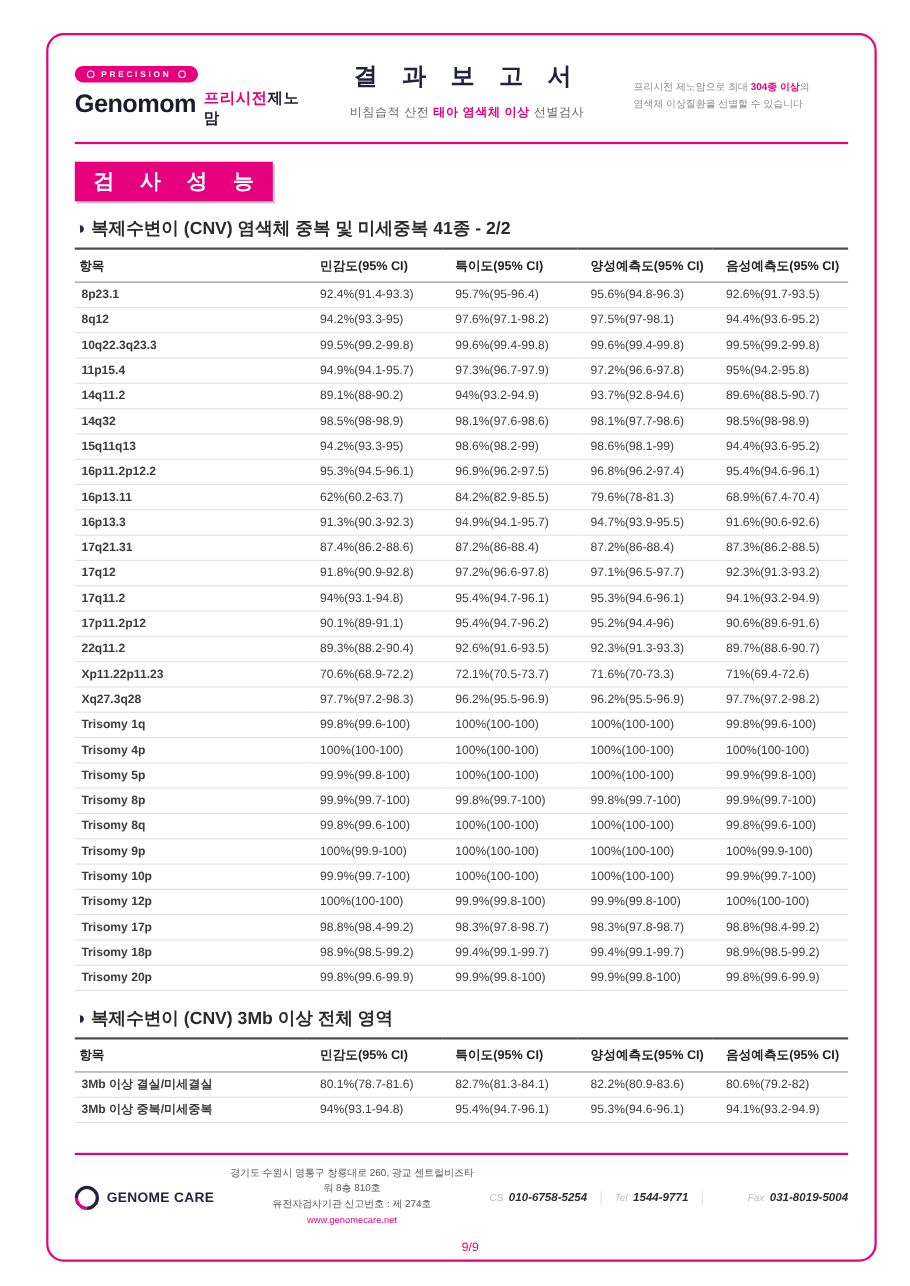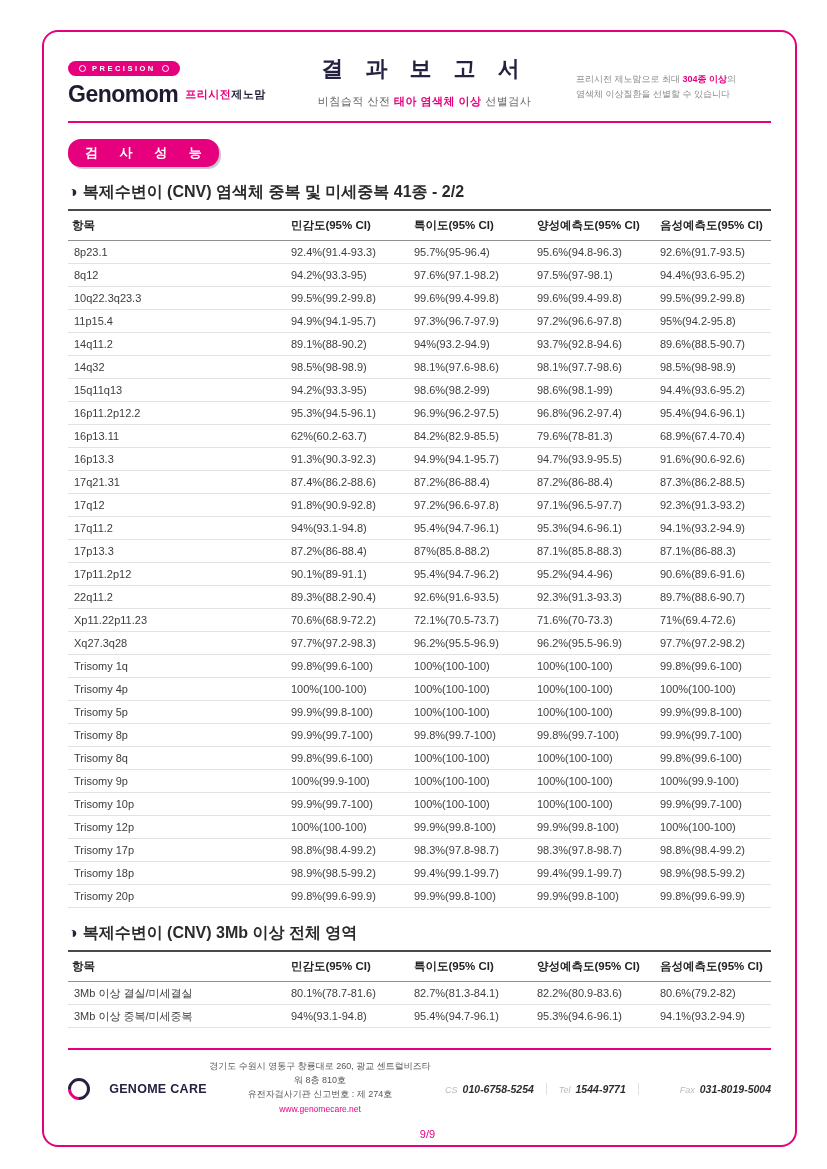--- a/index.html
+++ b/index.html
@@ -19,63 +19,62 @@
   }
 
   
   header{display:flex;align-items:flex-start;border-bottom:2px solid var(--accent);padding:4px 0 12px;}
   .logo{width:205px;padding-top:8px;}
   .badge{
     display:inline-flex;align-items:center;gap:6px;background:var(--accent);color:#fff;
     border-radius:9px;padding:3px 11px;font-size:7.5px;font-weight:bold;letter-spacing:2.5px;
   }
   .badge .dot{width:5px;height:5px;border:1px solid #fff;border-radius:50%;display:inline-block;}
-  .brandline{margin-top:5px;display:flex;align-items:center;}
+  .brandline{margin-top:5px;display:flex;align-items:flex-start;}
   .brand-en{font-size:23px;font-weight:bold;color:#1c1c30;letter-spacing:-0.5px;}
-  .brand-kr{font-size:11px;font-weight:bold;color:#1c1c30;margin-left:7px;letter-spacing:0.5px;}
+  .brand-kr{font-size:14px;font-weight:bold;color:#1c1c30;margin-left:7px;letter-spacing:0.5px;}
   .accent{color:var(--accent);}
   .title-block{flex:1;text-align:center;padding-top:4px;}
   h1{margin:0;font-size:22px;font-weight:bold;color:var(--navy);letter-spacing:8px;}
   .subtitle{margin:10px 0 0;font-size:11px;color:#666;letter-spacing:0.5px;}
   .subtitle .accent{font-weight:bold;}
   .header-note{width:195px;font-size:9px;color:#8a8a8a;padding-top:22px;line-height:1.7;text-align:left;}
   .header-note .accent{font-weight:bold;}
 
   
   .section-tag{
     display:inline-block;margin-top:16px;background:var(--accent);color:#fff;
-    font-size:13px;font-weight:bold;letter-spacing:9px;padding:5px 8px 5px 17px;
+    font-size:19px;font-weight:bold;letter-spacing:9px;padding:5px 8px 5px 17px;
     box-shadow:2px 2px 0 rgba(35,34,64,0.25);
-    border-radius:13px;
   }
 
   
   .table-title{margin:15px 0 6px;font-size:16px;font-weight:bold;color:#2b2b2b;}
   .table-title .bullet{color:var(--navy);margin-right:5px;}
   table{width:100%;border-collapse:collapse;table-layout:fixed;}
   col.c0{width:30%;}
   col.cd{width:17.5%;}
   thead th{
     border-top:2px solid #4a4a4a;border-bottom:1px solid #8f8f8f;
     font-size:11.5px;font-weight:bold;color:#222;padding:7px 4px;text-align:left;padding-left:12px;
   }
   thead th:first-child{padding-left:4px;}
   tbody td{
     border-bottom:1px solid #e2e2e2;font-size:11px;color:var(--ink);
     padding:4px 4px 4px 12px;line-height:14px;white-space:nowrap;overflow:hidden;
   }
-  tbody td:first-child{padding-left:6px;}
+  tbody td:first-child{padding-left:6px;font-weight:bold;}
 
   
   footer{
     position:absolute;left:24px;right:24px;bottom:28px;
     border-top:2px solid var(--accent);padding-top:10px;
     display:flex;align-items:center;
   }
-  .footer-logo{display:flex;align-items:center;width:168px;justify-content:space-between;}
+  .footer-logo{display:flex;align-items:center;width:168px;}
   .gc-mark{
     width:22px;height:22px;box-sizing:border-box;border:3px solid var(--navy);
     border-left-color:var(--accent);border-radius:50%;transform:rotate(-45deg);display:inline-block;
   }
   .gc-text{font-size:12.5px;font-weight:bold;color:var(--navy);margin-left:7px;letter-spacing:0.3px;}
   .footer-address{font-size:9px;color:#555;line-height:1.55;text-align:center;}
   .footer-url{color:var(--accent);font-size:8.5px;text-decoration:none;display:inline-block;margin-top:1px;}
   .footer-contacts{margin-left:auto;display:flex;align-items:center;font-size:9px;color:#bbbbbb;font-style:italic;}
   .contact{padding:0 12px;white-space:nowrap;}
   .contact:last-child{padding-right:0;padding-left:41px;}
@@ -224,27 +223,20 @@
             <td>92.3%(91.3-93.2)</td>
           </tr>
           <tr>
             <td>17q11.2</td>
             <td>94%(93.1-94.8)</td>
             <td>95.4%(94.7-96.1)</td>
             <td>95.3%(94.6-96.1)</td>
             <td>94.1%(93.2-94.9)</td>
           </tr>
           <tr>
-            <td>17p13.3</td>
-            <td>87.2%(86-88.4)</td>
-            <td>87%(85.8-88.2)</td>
-            <td>87.1%(85.8-88.3)</td>
-            <td>87.1%(86-88.3)</td>
-          </tr>
-          <tr>
             <td>17p11.2p12</td>
             <td>90.1%(89-91.1)</td>
             <td>95.4%(94.7-96.2)</td>
             <td>95.2%(94.4-96)</td>
             <td>90.6%(89.6-91.6)</td>
           </tr>
           <tr>
             <td>22q11.2</td>
             <td>89.3%(88.2-90.4)</td>
             <td>92.6%(91.6-93.5)</td>

